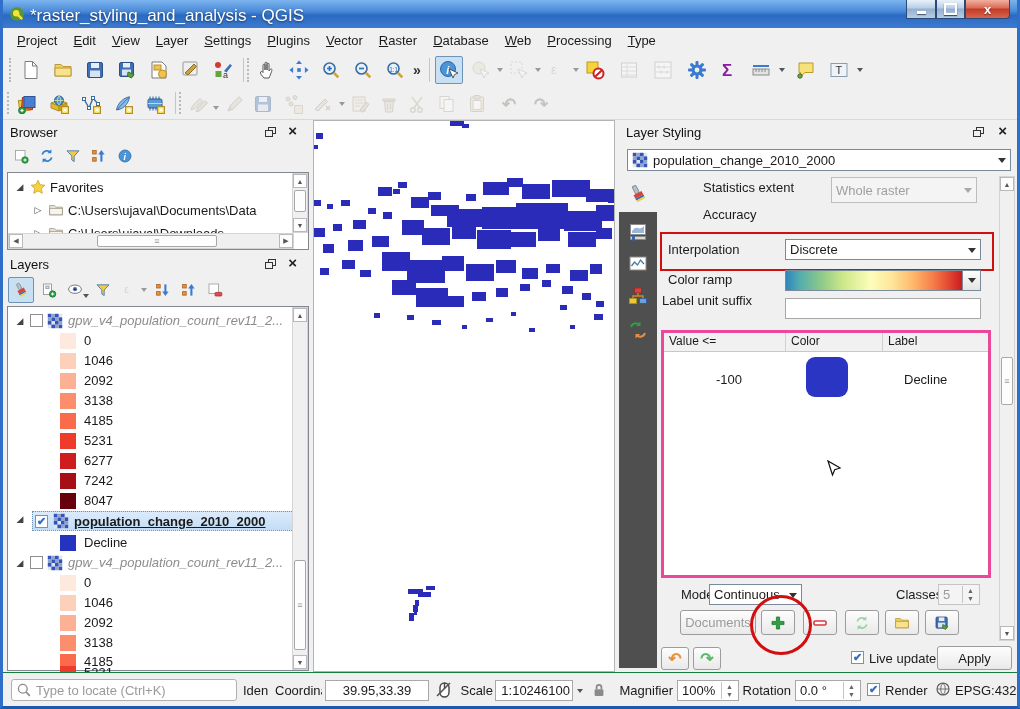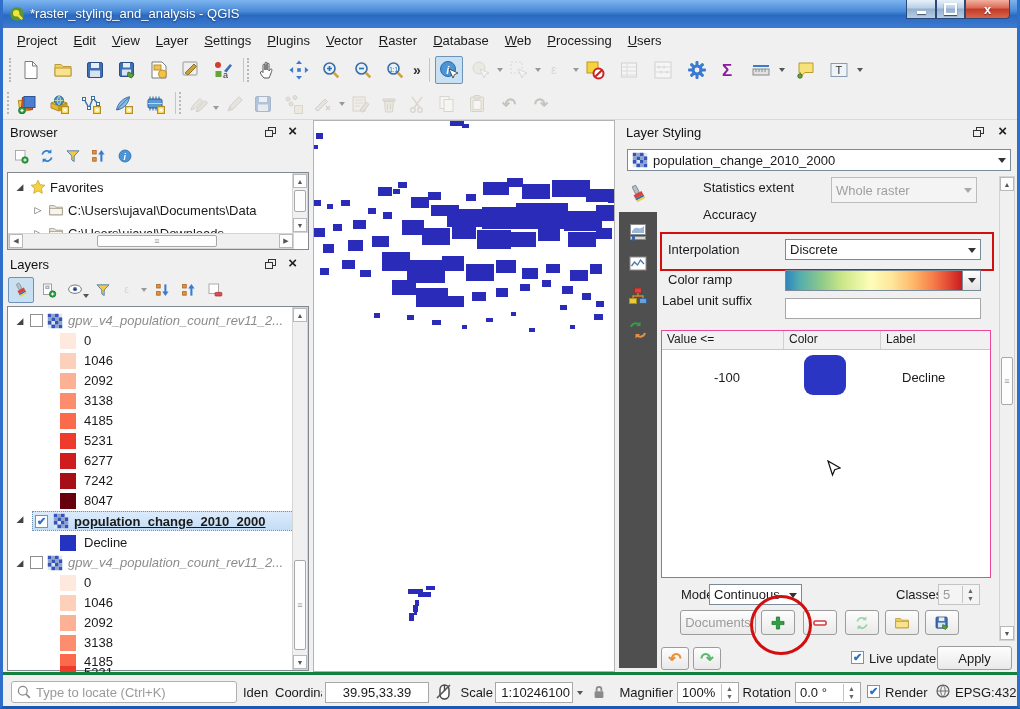--- a/index.html
+++ b/index.html
@@ -1,21 +1,21 @@
 <!DOCTYPE html>
 <html><head>
 <meta charset="utf-8">
 <style>
   html,body{margin:0;padding:0;background:#888;}
   #win{position:relative;width:1020px;height:709px;font-family:"Liberation Sans",sans-serif;font-size:13px;color:#1a1a1a;
        background:#f0f0f0;overflow:hidden;border-left:3px solid #2f6ec9;border-right:3px solid #2f6ec9;border-bottom:3px solid #1d59b0;box-sizing:border-box;}
   .abs{position:absolute;}
   
   #titlebar{left:-3px;top:0;width:1020px;height:28px;background:linear-gradient(#7db4ee,#4a8ad8 40%,#2b6ac2 55%,#3c7bd0);color:#fff;}
-  #titlebar .t{position:absolute;left:30px;top:6px;font-size:13px;text-shadow:0 1px 2px rgba(0,0,0,.5);}
+  #titlebar .t{position:absolute;left:30px;top:6px;font-size:17px;text-shadow:0 1px 2px rgba(0,0,0,.5);}
   .winbtn{position:absolute;top:0;height:19px;border:1px solid #274a78;border-top:none;box-sizing:border-box;
           background:linear-gradient(#e8f1fa,#b9cde4 45%,#93afd0 50%,#b9cde4);display:flex;align-items:center;justify-content:center;}
   .winbtn.close{background:linear-gradient(#f2b0a0,#d86a54 45%,#c23a24 50%,#d8654e);border-bottom-right-radius:4px;}
   .winbtn .bar{width:9px;height:3px;background:#fff;box-shadow:0 1px 1px #456;}
   .winbtn .box{width:9px;height:8px;border:2px solid #fff;box-shadow:0 1px 1px #456;}
   .winbtn .x{color:#fff;font-weight:bold;font-size:13px;text-shadow:0 1px 1px #722;}
   
   #menubar{left:0;top:28px;width:1014px;height:24px;background:#f0f0f0;display:flex;align-items:center;padding-left:6px;box-sizing:border-box;}
   .menu-item{padding:3px 8px;white-space:nowrap;}
   .menu-item::first-letter{text-decoration:underline;}
@@ -63,21 +63,21 @@
   .lbl13{position:absolute;white-space:nowrap;}
   .clip{overflow:hidden;}
   
   #tabstrip{left:616px;top:176px;width:38px;height:492px;background:#4f4f4f;}
   .stab{position:absolute;left:0;width:38px;height:32px;display:flex;align-items:center;justify-content:center;}
   .stab.sel{background:#f0f0f0;height:36px;}
   
   .ann-rect{position:absolute;border:2px solid #d30e0e;}
   .ann-circle{position:absolute;border:3px solid #d30e0e;border-radius:50%;}
   
-  #statusbar{left:0;top:672px;width:1014px;height:34px;background:#f0f0f0;border-top:3px solid #15803d;box-sizing:border-box;}
+  #statusbar{left:0;top:672px;width:1014px;height:34px;background:#f0f0f0;border-top:1px solid #15803d;box-sizing:border-box;}
   .ramp{background:linear-gradient(90deg,#2e86bd 0%,#54aead 8%,#8dc98a 20%,#cbe788 32%,#fdfdb9 48%,#fee69b 60%,#fdb96a 72%,#f67b49 84%,#e04530 93%,#ca1a20 100%);}
 </style>
 </head>
 <body>
 
 <svg width="0" height="0" style="position:absolute">
 <defs>
 <symbol id="s-page" viewBox="0 0 20 20">
         <path d="M4 1.5h7.5L16 6v12.5H4z" fill="#fff" stroke="#7a7a7a"></path>
         <path d="M11.5 1.5V6H16" fill="none" stroke="#7a7a7a"></path>
@@ -456,21 +456,21 @@
     <span class="menu-item">Edit</span>
     <span class="menu-item">View</span>
     <span class="menu-item">Layer</span>
     <span class="menu-item">Settings</span>
     <span class="menu-item">Plugins</span>
     <span class="menu-item">Vector</span>
     <span class="menu-item">Raster</span>
     <span class="menu-item">Database</span>
     <span class="menu-item">Web</span>
     <span class="menu-item">Processing</span>
-    <span class="menu-item">Users</span>
+    <span class="menu-item">Type</span>
   </div>
 
   <div class="abs tbrow" id="tb1">
     <div class="handle" style="left:6px;top:6px;height:24px"></div>
     <div class="tb" style="left:14px;top:4px">
         <svg class="ic">
           <use href="#s-page"></use>
         </svg>
       </div>
     <div class="tb" style="left:46px;top:4px">
@@ -1062,21 +1062,21 @@
     <div class="lbl13" style="left:49px;top:152px">Color ramp</div>
     <div class="combo" style="left:166px;top:150px;width:196px;height:21px;padding:0">
       <div class="ramp" style="flex:1;height:100%"></div>
       <div style="width:17px;height:100%;border-left:1px solid #7a8a99;display:flex;align-items:center;justify-content:center;background:linear-gradient(#fdfdfd,#e4e4e4)">
           <span style="width:0;height:0;border-left:4px solid transparent;border-right:4px solid transparent;border-top:5px solid #333"></span>
         </div>
     </div>
     <div class="lbl13" style="left:43px;top:173px;width:95px;white-space:normal;line-height:16px">Label unit suffix</div>
     <div class="inp" style="left:166px;top:178px;width:196px;height:21px"></div>
 
-    <div class="abs" style="left:42px;top:210px;width:330px;height:248px;background:#fff;border:1px solid #ec4899;box-sizing:border-box">
+    <div class="abs" style="left:42px;top:210px;width:330px;height:248px;background:#fff;border:3px solid #ec4899;box-sizing:border-box">
       <div style="display:flex;height:18px;background:#f1f1f1;border-bottom:1px solid #c8c8c8;font-size:12px">
         <div style="width:122px;border-right:1px solid #d0d0d0;padding:1px 5px;box-sizing:border-box">Value &lt;=</div>
         <div style="width:97px;border-right:1px solid #d0d0d0;padding:1px 5px;box-sizing:border-box">Color</div>
         <div style="flex:1;padding:1px 5px">Label</div>
       </div>
       <div style="position:relative;height:60px">
         <span style="position:absolute;left:52px;top:20px">-100</span>
         <span style="position: absolute; left: 142px; top: 5px; width: 42px; height: 40px; border-radius: 9px; background: rgb(42, 53, 196);"></span>
         <span style="position:absolute;left:240px;top:20px">Decline</span>
       </div>

